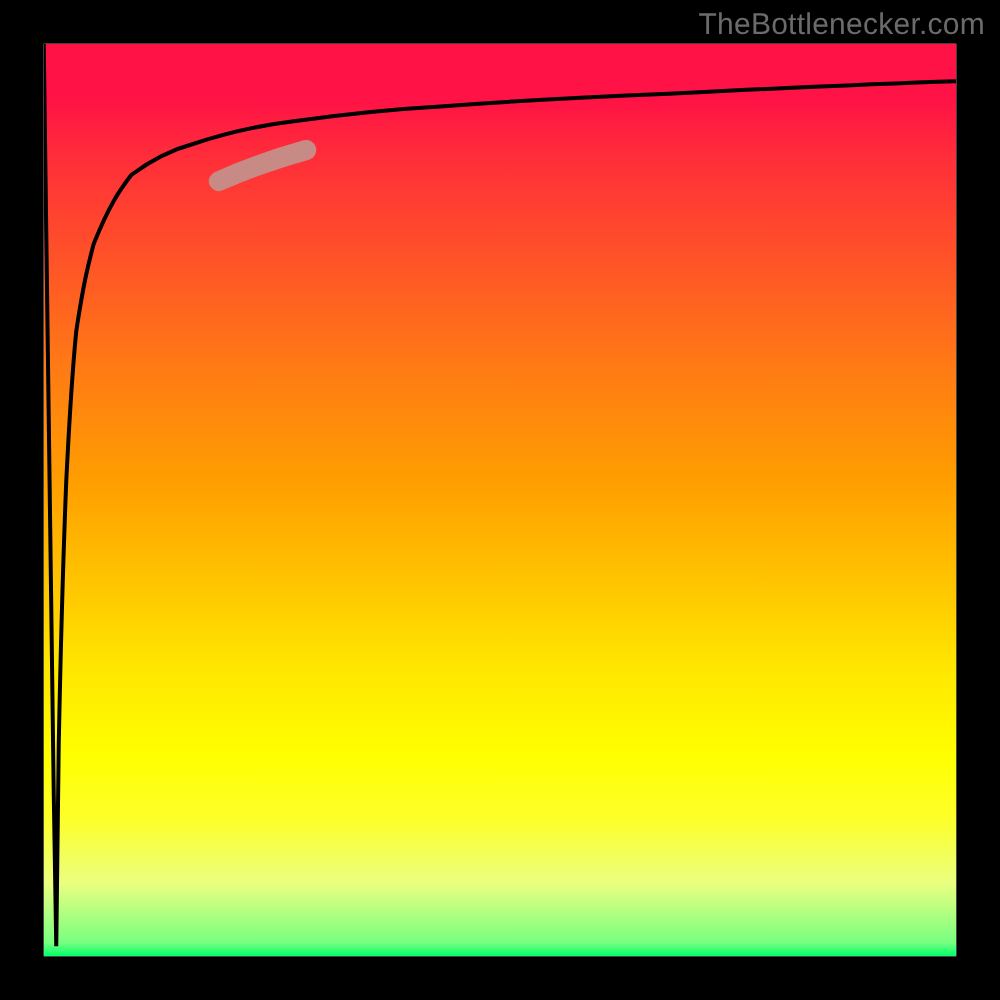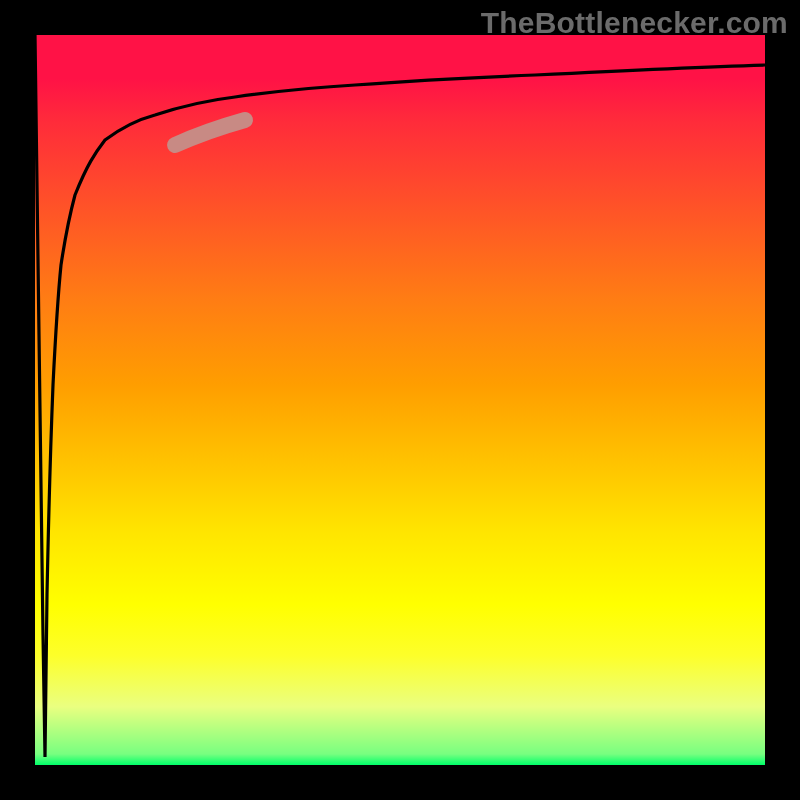--- a/index.html
+++ b/index.html
@@ -55,22 +55,22 @@
     left: 0;
     top: 0;
     width: 730px;
     height: 730px;
   }
   .watermark {
     position: absolute;
     top: 6px;
     right: 12px;
     font-family: Arial, Helvetica, sans-serif;
-    font-size: 30px;
-    font-weight: 700;
+    font-size: 24px;
+    font-weight: 400;
     color: #6b6b6b;
     letter-spacing: 0.2px;
   }
 </style>
 </head>
 <body>
 
 <div class="chart-frame"></div>
 
 <div class="plot-area">

